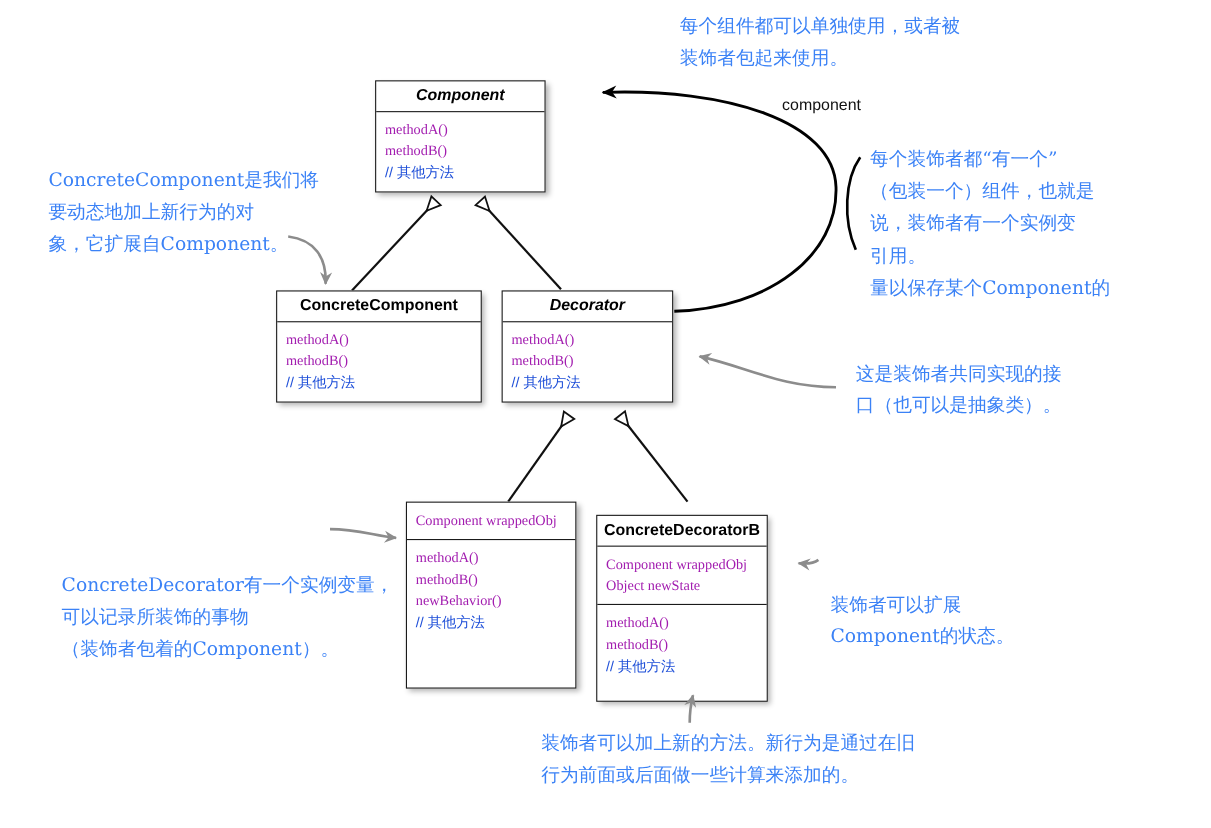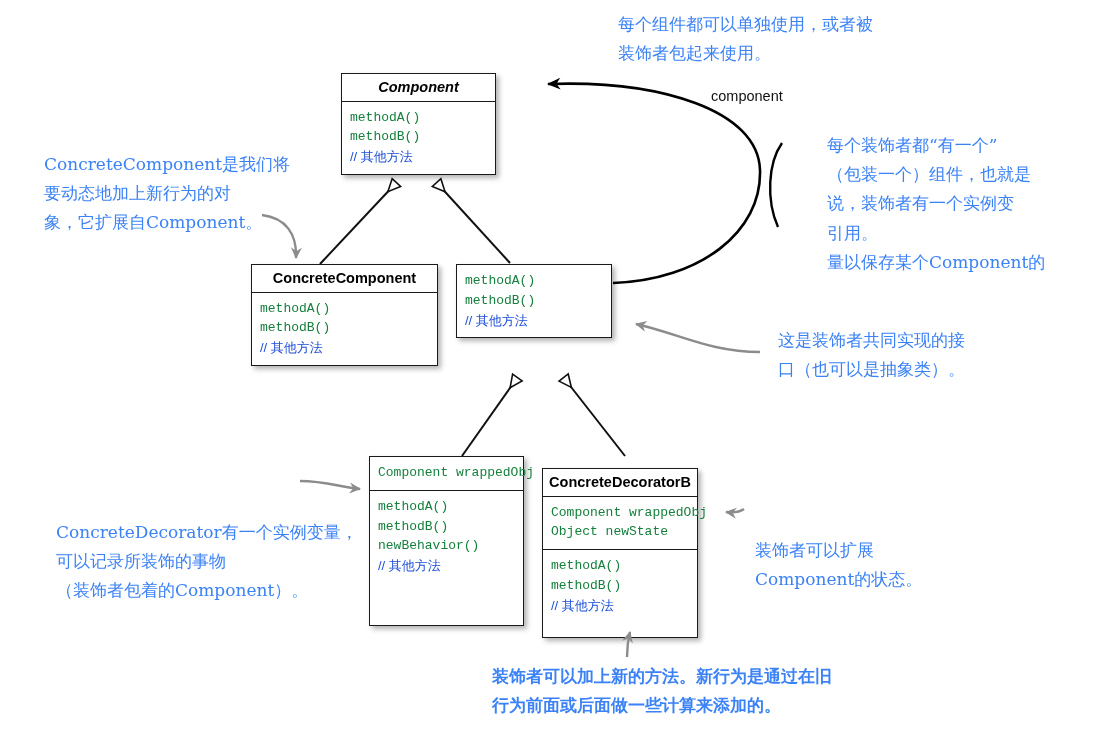--- a/index.html
+++ b/index.html
@@ -39,23 +39,23 @@
     font-style: italic;
   }
   .uml-section {
     padding: 6px 8px 7px 8px;
     border-bottom: 1px solid #1a1a1a;
   }
   .uml-section.last {
     border-bottom: none;
   }
   .uml-row {
-    font-family: Liberation Mono, monospace;
+    font-family: Liberation Serif, serif;
     font-size: 13px;
-    color: #15803d;
+    color: #a21caf;
     line-height: 1.52;
     white-space: nowrap;
   }
   .uml-row.comment {
     color: #1d4ed8;
     font-family: "Liberation Sans", sans-serif;
   }
 
   
   .note {
@@ -147,20 +147,21 @@
   <div class="uml-box" style="left:251px; top:264px; width:187px;">
     <div class="uml-title">ConcreteComponent</div>
     <div class="uml-section last">
       <div class="uml-row">methodA()</div>
       <div class="uml-row">methodB()</div>
       <div class="uml-row comment">// 其他方法</div>
     </div>
   </div>
 
   <div class="uml-box" style="left:456px; top:264px; width:156px;">
+    <div class="uml-title abstract">Decorator</div>
     <div class="uml-section last">
       <div class="uml-row">methodA()</div>
       <div class="uml-row">methodB()</div>
       <div class="uml-row comment">// 其他方法</div>
     </div>
   </div>
 
   <div class="uml-box" style="left:369px; top:456px; width:155px; height:170px;">
     <div class="uml-section">
       <div class="uml-row">Component wrappedObj</div>
@@ -186,21 +187,21 @@
     </div>
   </div>
 
   <div class="assoc-label" style="left:711px; top:88px;">component</div>
 
   <div class="note" style="left:618px; top:10px;">
     <div>每个组件都可以单独使用，或者被</div>
     <div>装饰者包起来使用。</div>
   </div>
 
-  <div class="note" style="left:791px; top:131px;margin-left:36px;">
+  <div class="note" style="left:791px; top:131px;">
     <div>每个装饰者都“有一个”</div>
     <div>（包装一个）组件，也就是</div>
     <div>说，装饰者有一个实例变</div>
     <div>引用。</div>
     <div>量以保存某个Component的</div>
   </div>
 
   <div class="note" style="left:44px; top:150px;">
     <div>ConcreteComponent是我们将</div>
     <div>要动态地加上新行为的对</div>
@@ -216,21 +217,21 @@
     <div>装饰者可以扩展</div>
     <div>Component的状态。</div>
   </div>
 
   <div class="note" style="left:56px; top:518px;">
     <div>ConcreteDecorator有一个实例变量，</div>
     <div>可以记录所装饰的事物</div>
     <div>（装饰者包着的Component）。</div>
   </div>
 
-  <div class="note" style="left:492px; top:662px;font-weight:bold;">
+  <div class="note" style="left:492px; top:662px;">
     <div>装饰者可以加上新的方法。新行为是通过在旧</div>
     <div>行为前面或后面做一些计算来添加的。</div>
   </div>
 
   <svg class="overlay front" viewBox="0 0 1101 753" xmlns="http://www.w3.org/2000/svg">
 
     <path d="M 262 215 C 286 218, 297 234, 296 258" fill="none" stroke="#8c8c8c" stroke-width="2.4" marker-end="url(#grayArrow)"></path>
 
     <path d="M 782 143 C 768 163, 766 200, 778 227" fill="none" stroke="#000000" stroke-width="2.4"></path>
 

